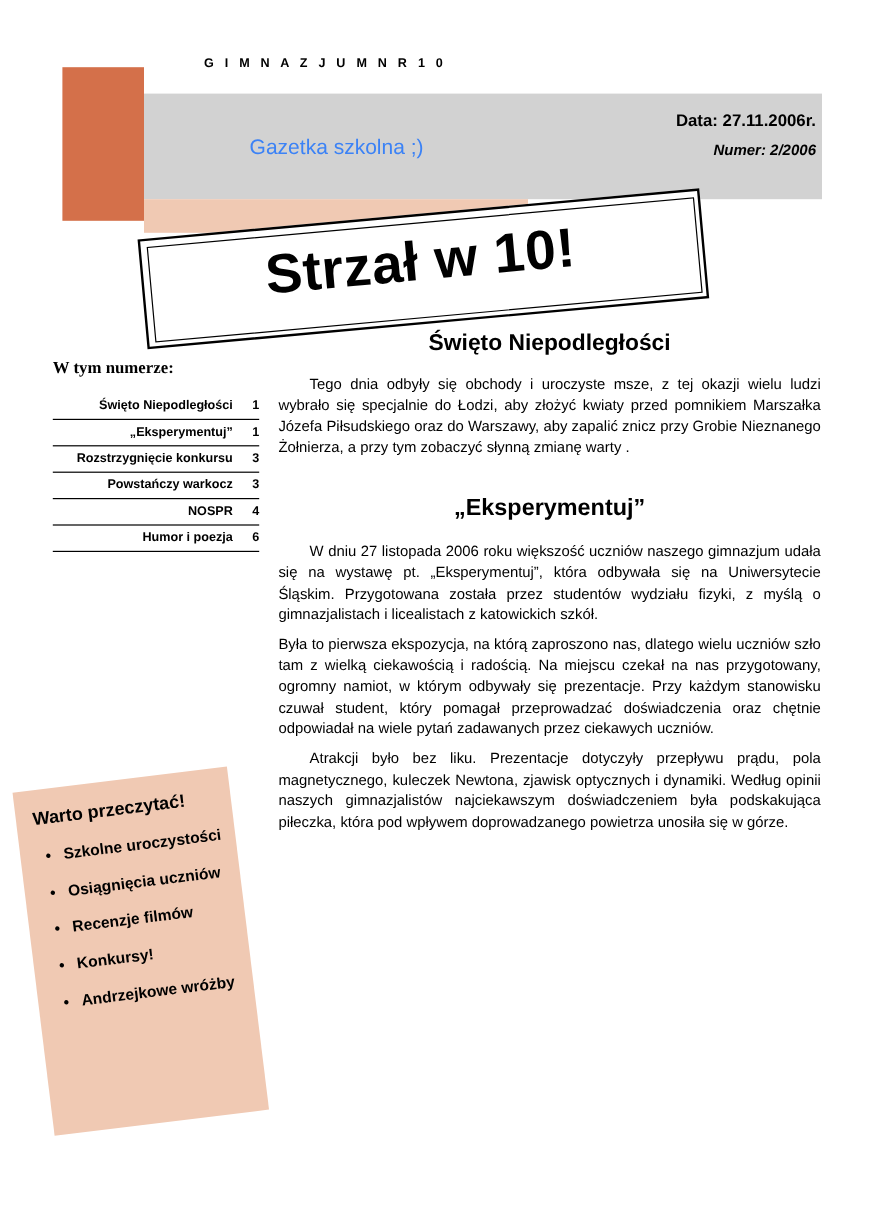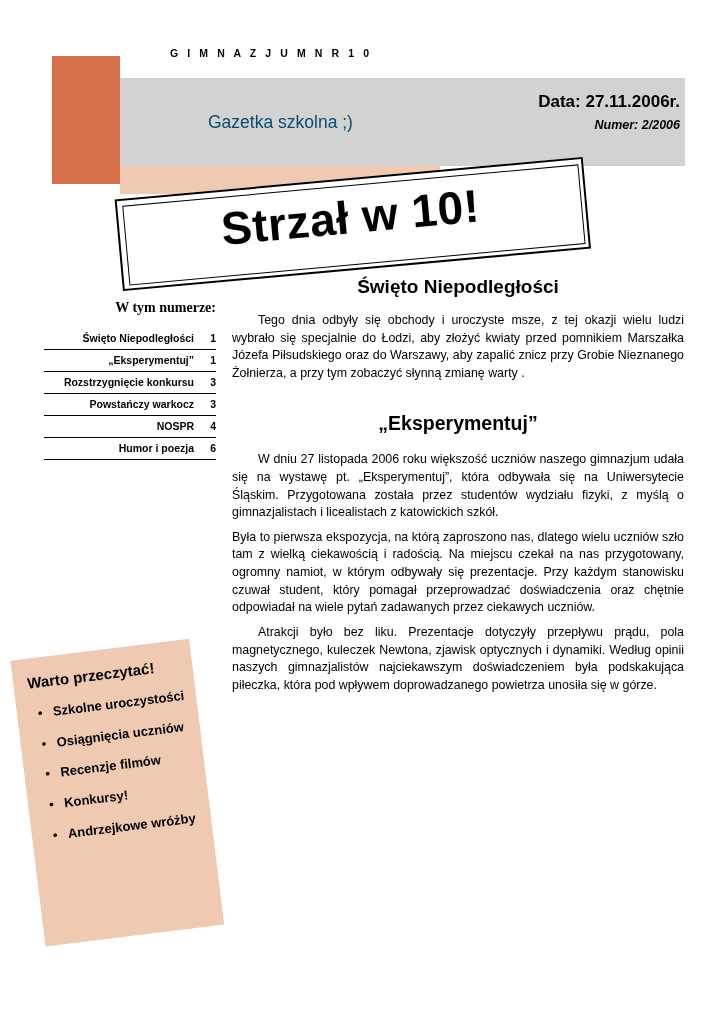--- a/index.html
+++ b/index.html
@@ -53,28 +53,28 @@
     width: 320px;
     height: 28px;
     background: #f0c9b3;
   }
 
   .gazetka-title {
     position: absolute;
     left: 208px;
     top: 112px;
     font-size: 17.5px;
-    color: #0c4a6e;
+    color: #3b82f6;
   }
 
   .issue-date {
     position: absolute;
     right: 44px;
     top: 92px;
-    font-size: 17px;
+    font-size: 14px;
     font-weight: bold;
     text-align: right;
   }
   .issue-number {
     position: absolute;
     right: 44px;
     top: 118px;
     font-size: 12.5px;
     font-weight: bold;
     text-align: right;
@@ -120,21 +120,21 @@
   }
 
   
   .toc {
     position: absolute;
     left: 44px;
     top: 300px;
     width: 172px;
   }
   .toc-title {
-    text-align: right;
+    text-align: left;
     font-family: "Liberation Serif", serif;
     font-weight: bold;
     font-size: 14px;
     margin-bottom: 12px;
   }
   .toc-row {
     display: flex;
     align-items: baseline;
     justify-content: flex-end;
     border-bottom: 1px solid #000;

